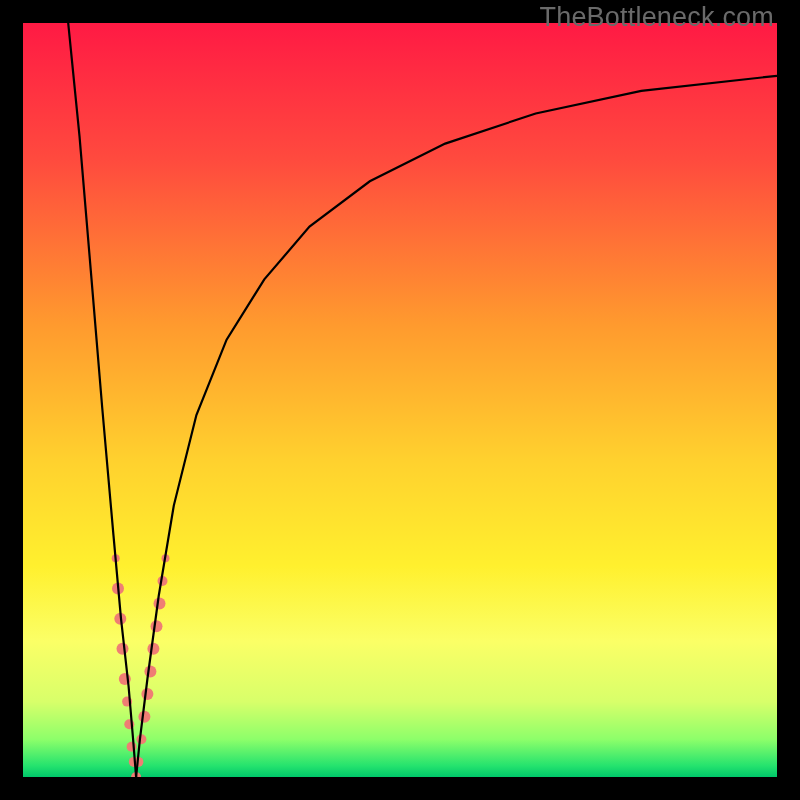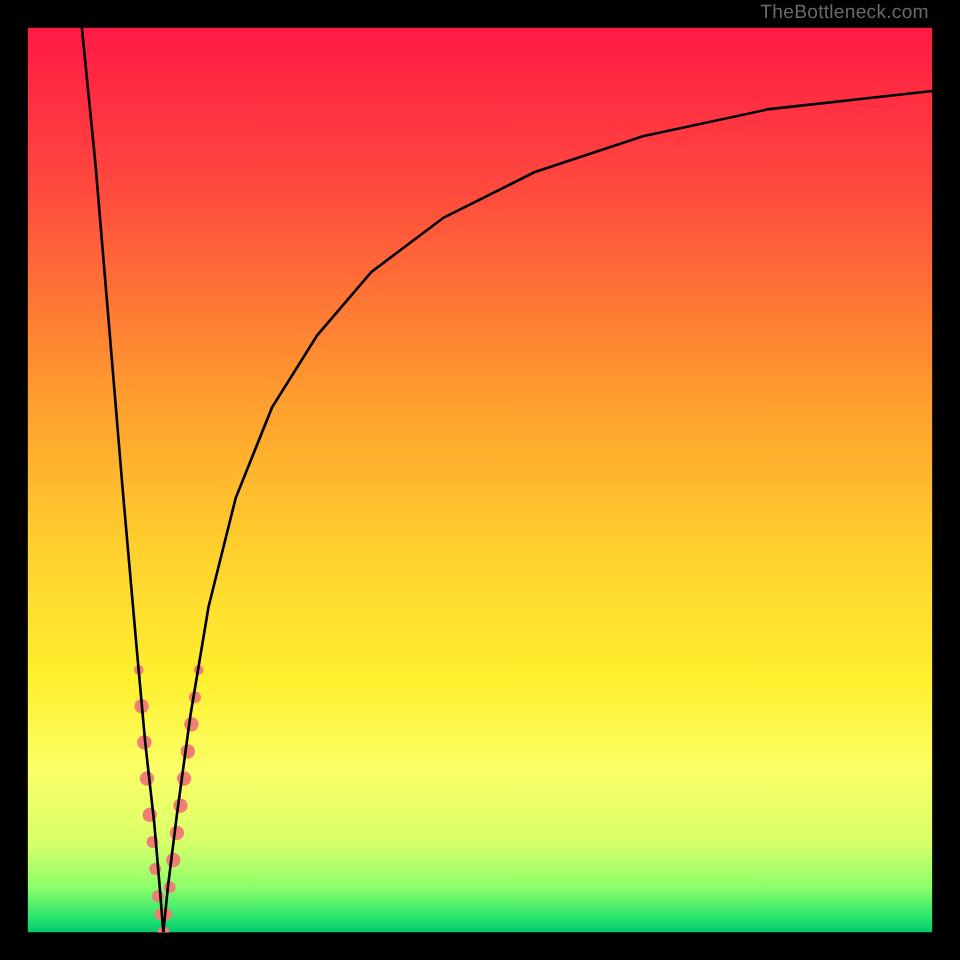--- a/index.html
+++ b/index.html
@@ -32,21 +32,21 @@
   }
   svg.curve {
     position: absolute;
     inset: 0;
   }
   .watermark {
     position: absolute;
     top: 2px;
     right: 26px;
     color: #6a6a6a;
-    font-size: 16px;
+    font-size: 27px;
     font-weight: 500;
     letter-spacing: 0.2px;
     user-select: none;
   }
 </style>
 </head>
 <body>
 
 <div class="frame">
   <div class="plot">

